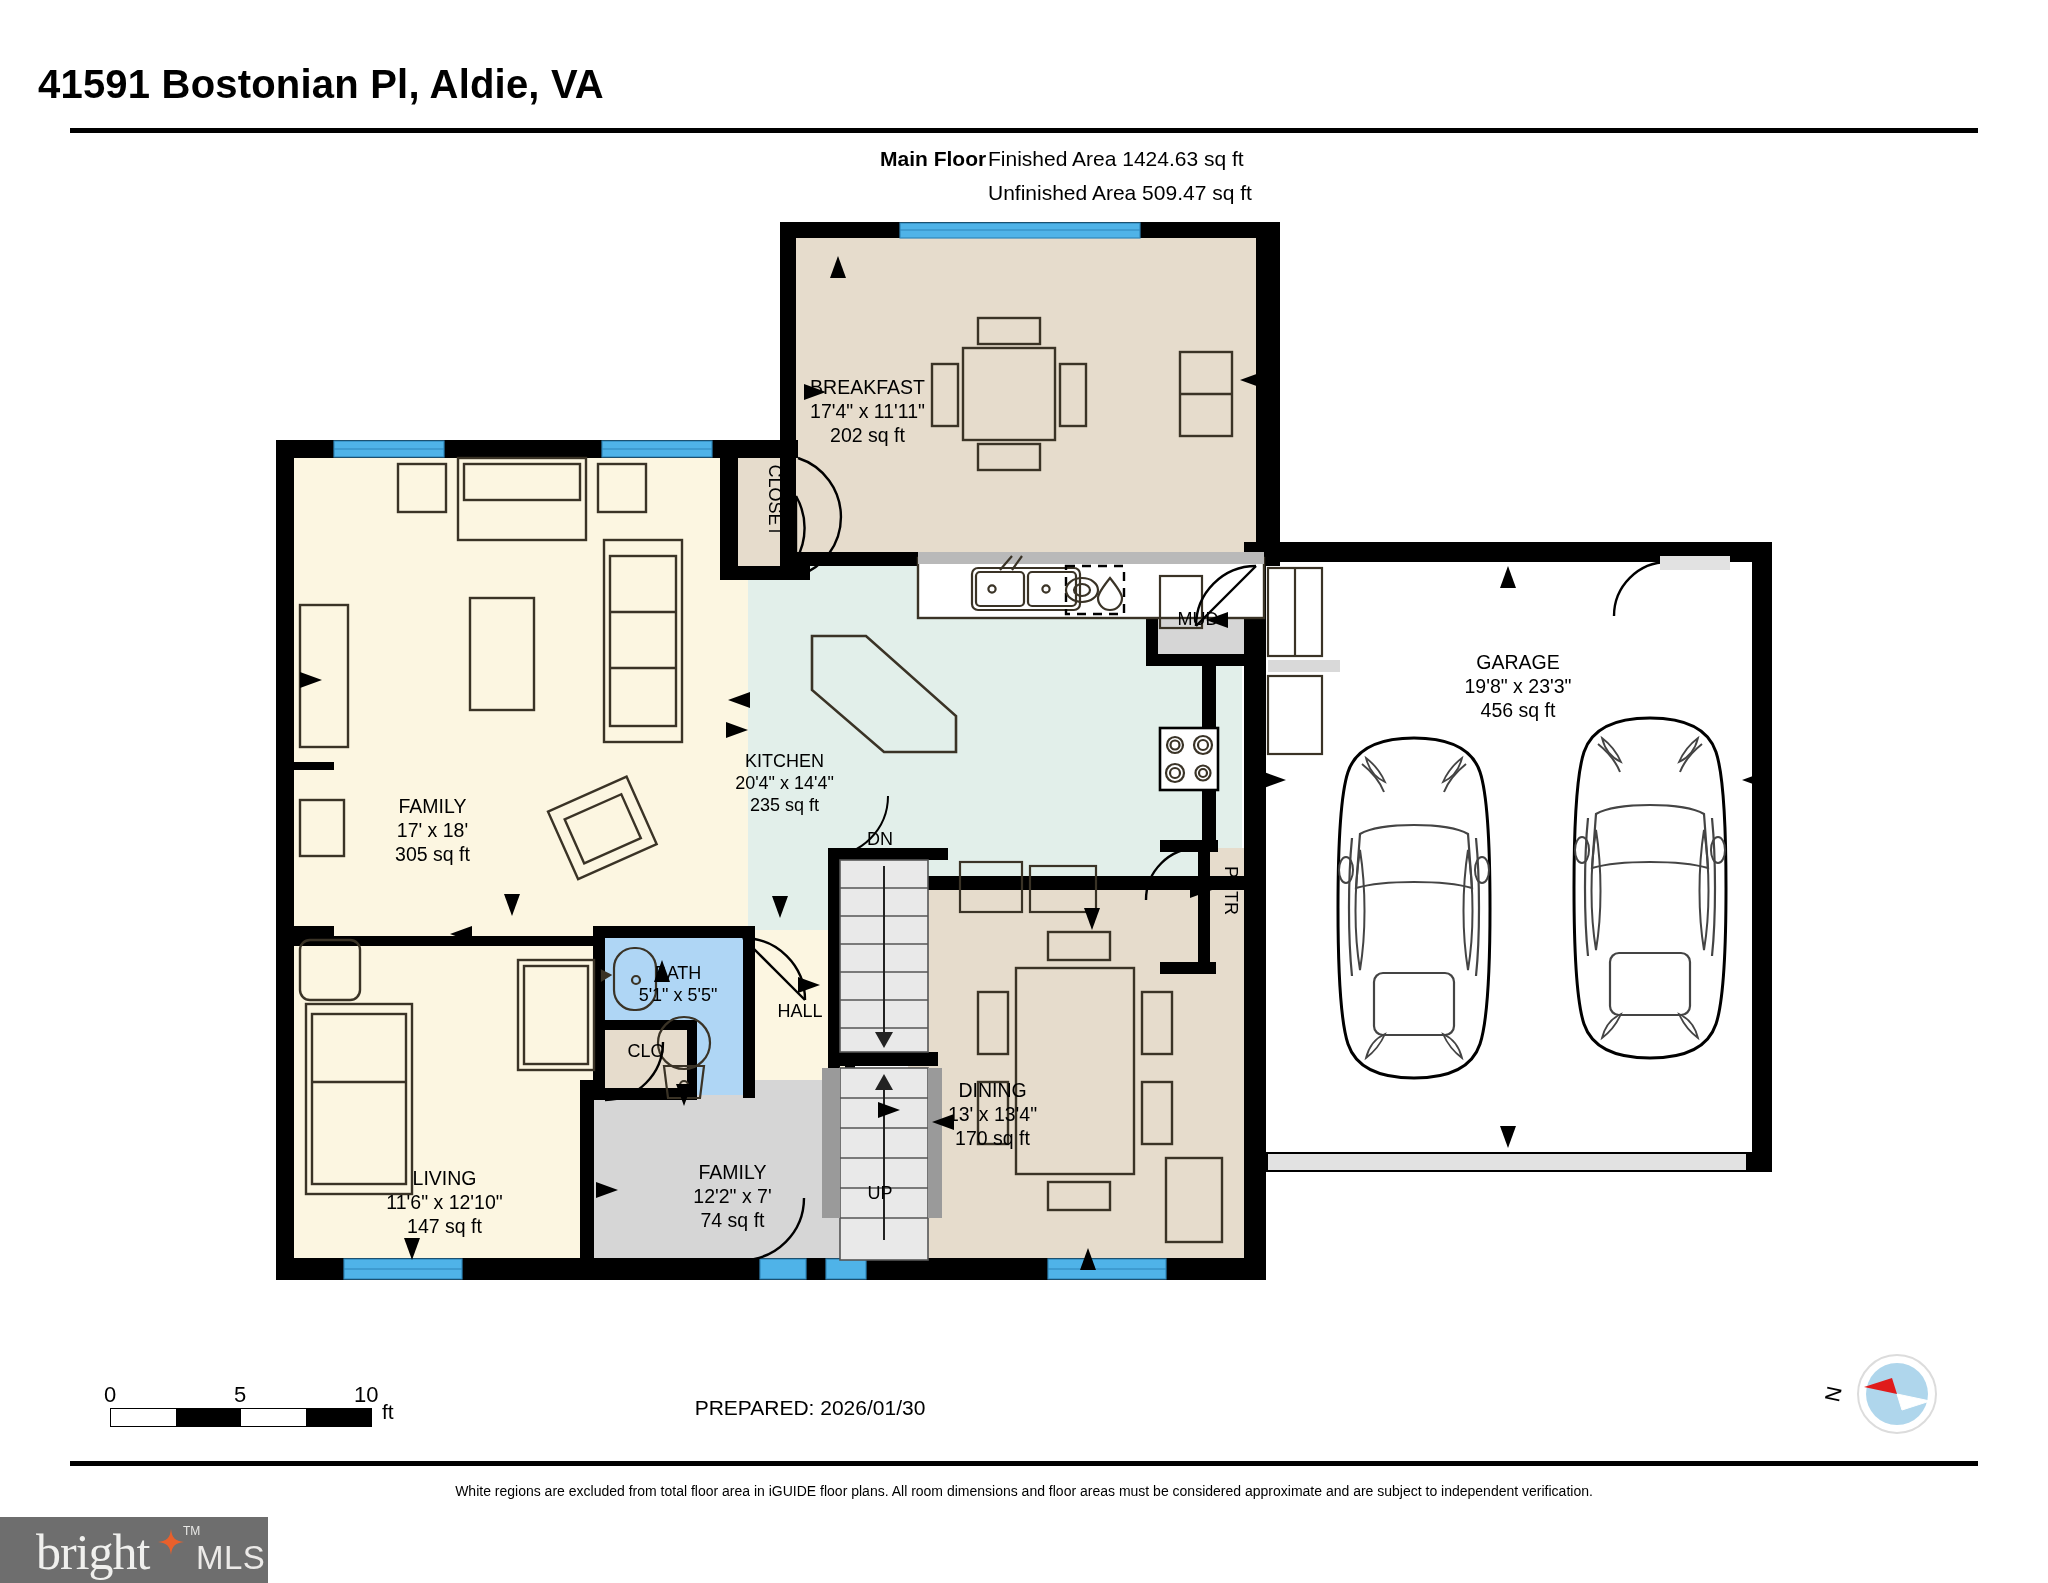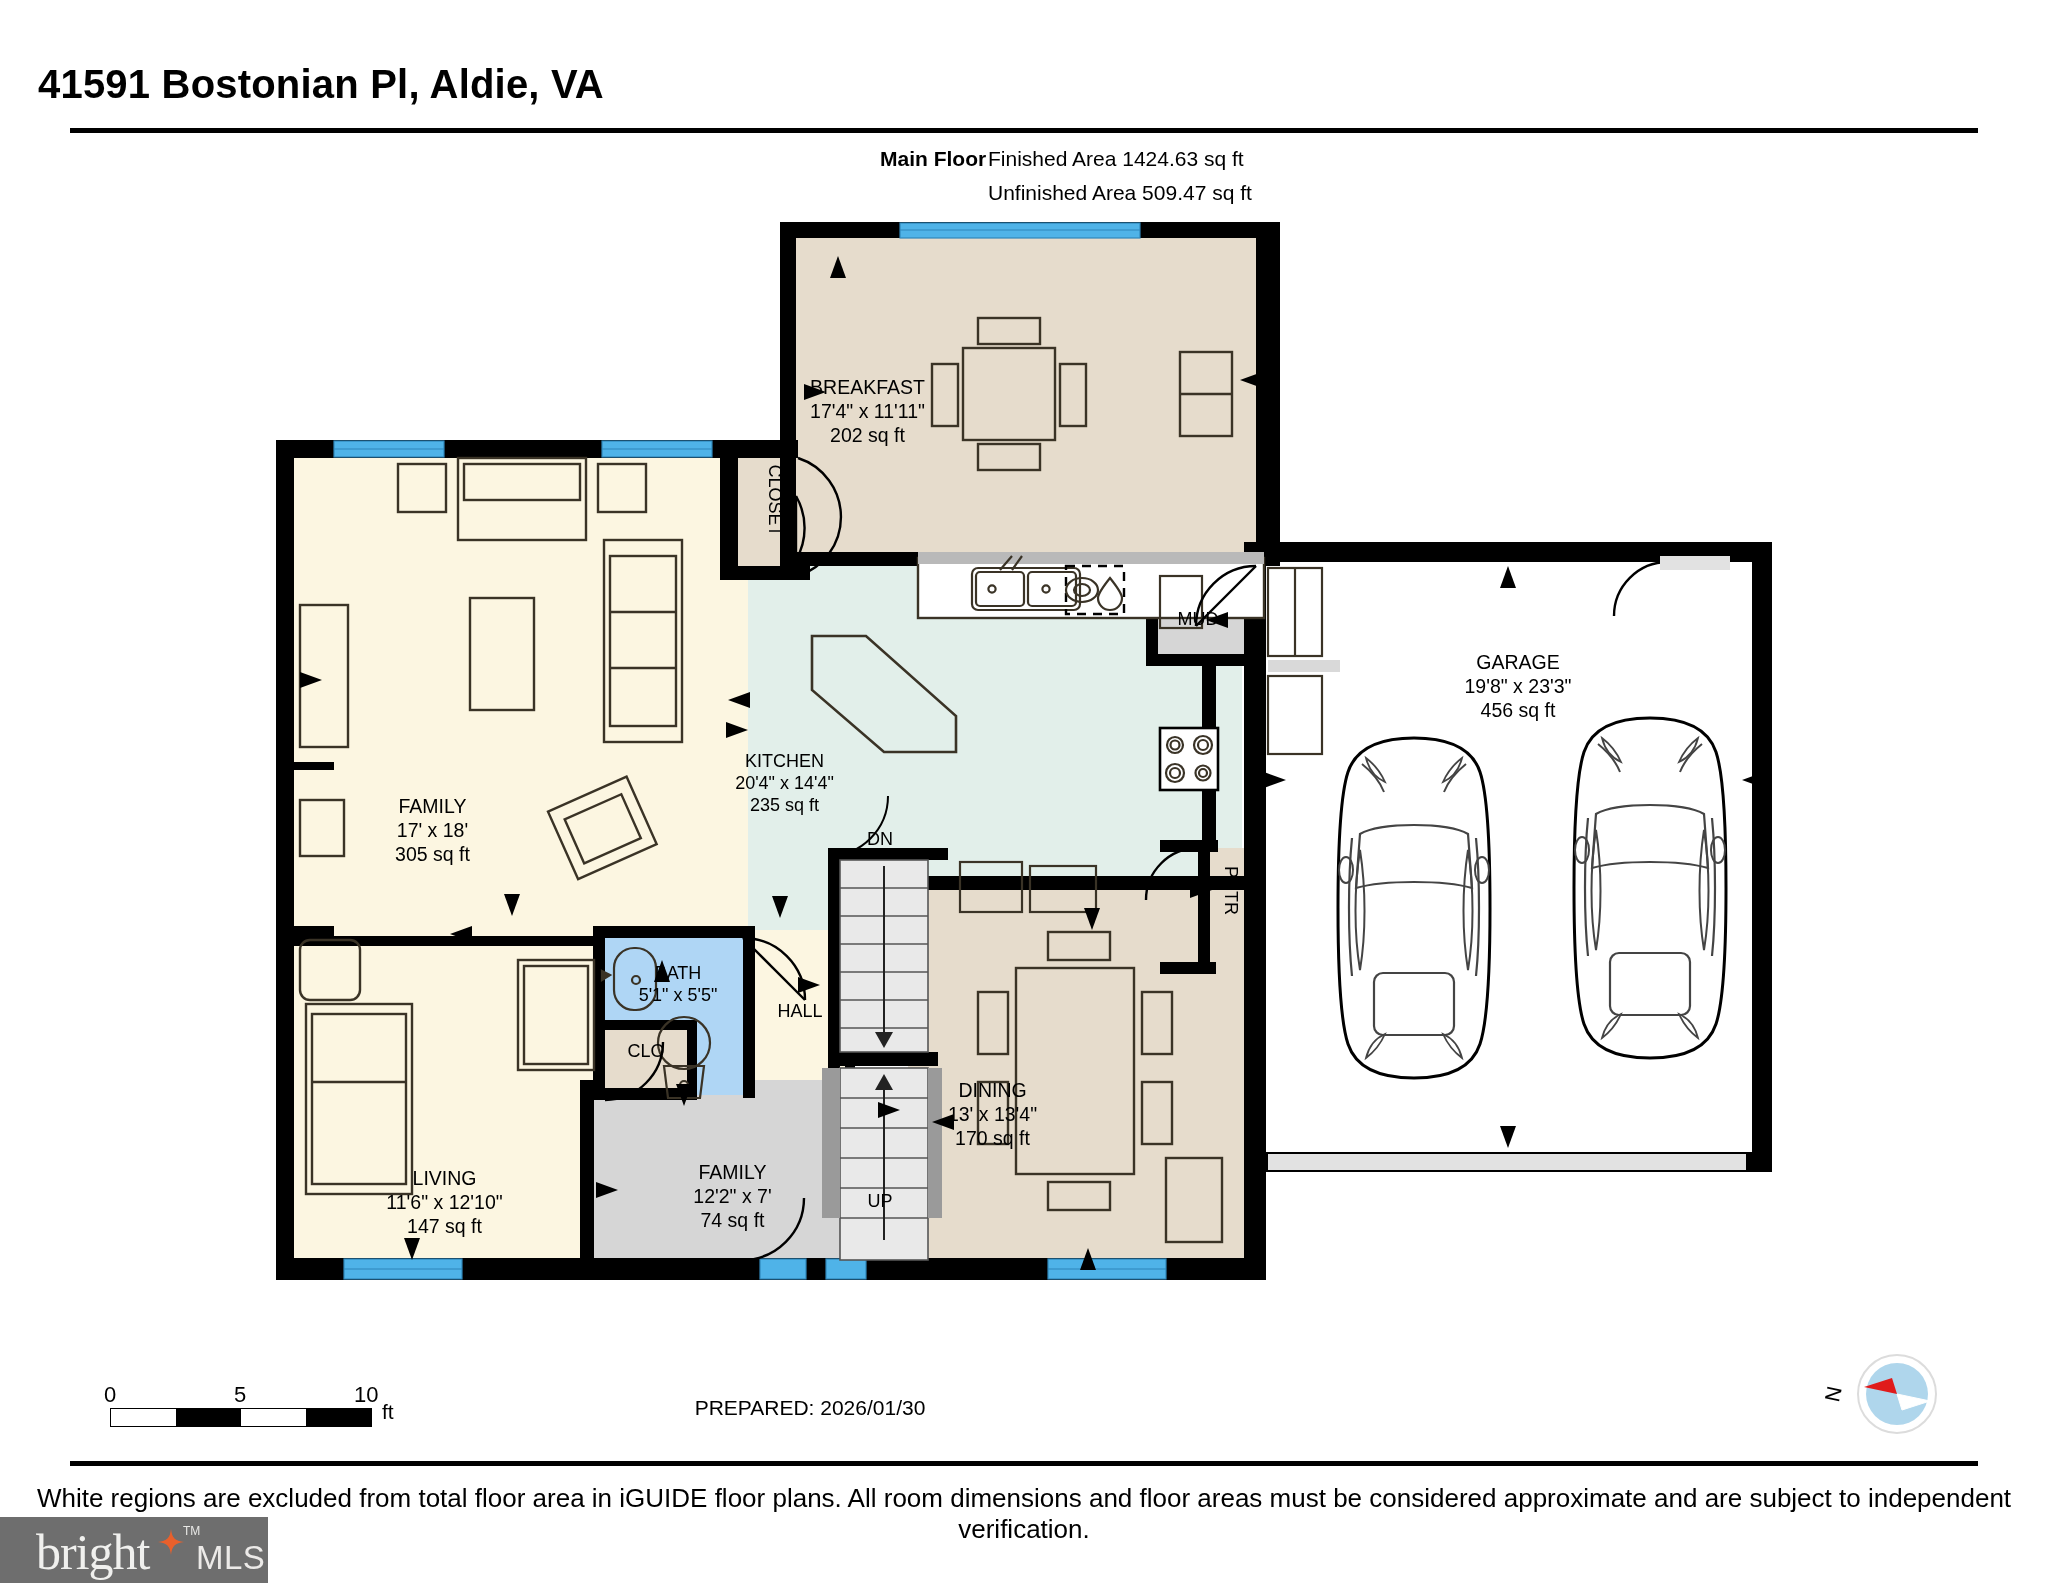--- a/index.html
+++ b/index.html
@@ -24,21 +24,21 @@
   #scale-bar{position:relative;height:19px;width:262px;border:1px solid #000;box-sizing:border-box;background:#fff;}
   #scale-bar i{position:absolute;top:0;height:17px;background:#000;display:block;}
   #scale-ft{position:absolute;left:272px;top:18px;font-size:21px;}
 
   #prepared{position:absolute;left:0;top:1396px;width:1620px;text-align:center;font-size:21px;}
 
   #compass{position:absolute;left:1856px;top:1353px;width:82px;height:82px;}
   #compass-n{position:absolute;left:1826px;top:1382px;font-size:21px;transform:rotate(-78deg);}
 
   #hrule-bot{position:absolute;left:70px;top:1461px;width:1908px;height:5px;background:#000;}
-  #disclaimer{position:absolute;left:0;top:1483px;width:2048px;text-align:center;font-size:26px;}
+  #disclaimer{position:absolute;left:0;top:1483px;width:2048px;text-align:center;font-size:14px;}
 
   #mls-logo{position:absolute;left:0;top:1517px;width:268px;height:66px;background:#6e6e6e;}
   #mls-bright{position:absolute;left:36px;top:1523px;font-family:"Liberation Serif",serif;font-size:50px;color:#f0f0ee;letter-spacing:-1px;font-weight:400;}
   #mls-spark{position:absolute;left:158px;top:1529px;width:26px;height:26px;}
   #mls-tm{position:absolute;left:183px;top:1524px;font-size:12px;color:#e8e8e6;}
   #mls-mls{position:absolute;left:196px;top:1539px;font-size:33px;color:#eceae8;letter-spacing:.5px;}
 
   .rlabel{position:absolute;text-align:center;font-size:19.5px;line-height:24px;white-space:nowrap;}
   .rlabel .nm{display:block;}
   .rlabel.small{font-size:18px;line-height:22px;}
@@ -462,21 +462,21 @@
   </div>
 
   <div class="vlabel" style="left:738px;top:490px;transform:rotate(90deg);">CLOSET</div>
 
   <div class="vlabel" style="left:1206px;top:880px;transform:rotate(90deg);">PNTR</div>
 
   <div class="rlabel small" style="left:832px;top:828px;width:96px;">
     <span class="nm">DN</span>
   </div>
 
-  <div class="rlabel small" style="left:832px;top:1182px;width:96px;margin-top:8px;">
+  <div class="rlabel small" style="left:832px;top:1182px;width:96px;">
     <span class="nm">UP</span>
   </div>
 
   <div id="scalebar-wrap">
     <div id="scale-nums">
       <span style="left:-6px;">0</span>
       <span style="left:124px;">5</span>
       <span style="left:244px;">10</span>
     </div>
     <div id="scale-bar">

